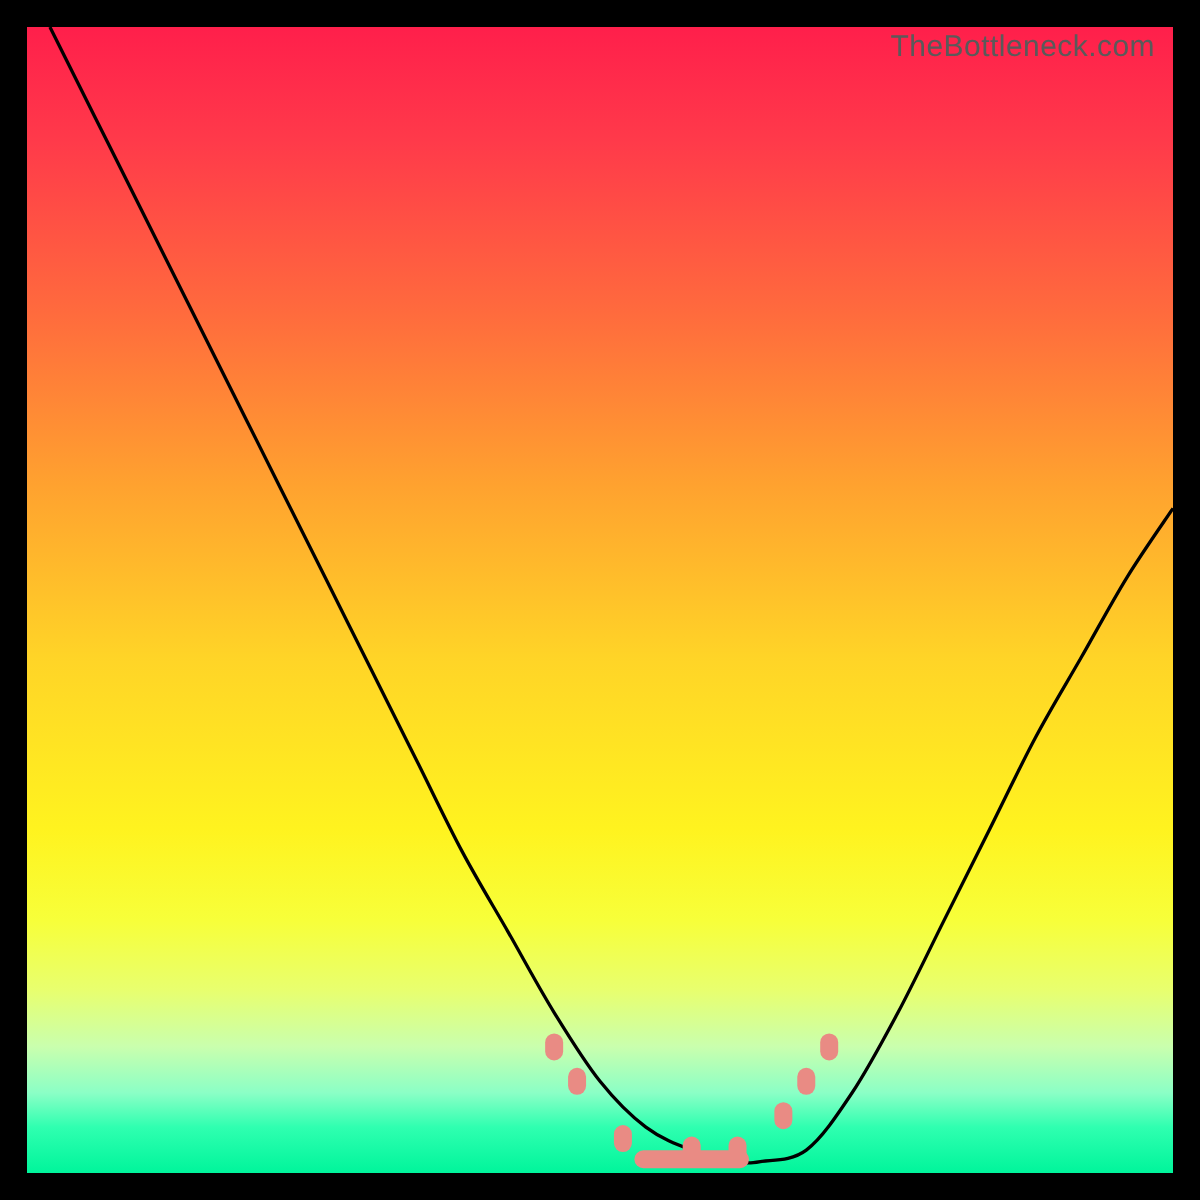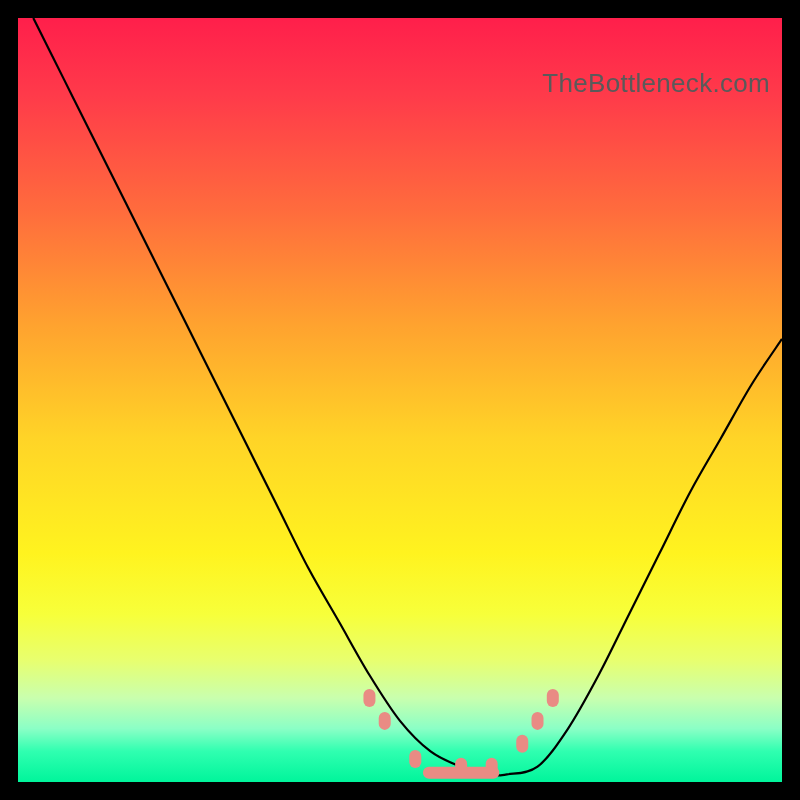--- a/index.html
+++ b/index.html
@@ -37,27 +37,26 @@
       #8bffc6 93%,
       #2fffb0 96%,
       #00f59b 100%
     );
     overflow: hidden;
   }
   .watermark {
     position: absolute;
     top: 2px;
     right: 12px;
-    font-size: 26px;
+    font-size: 20px;
     font-weight: 400;
     color: #5a5a5a;
     letter-spacing: 0.3px;
     user-select: none;
     z-index: 3;
-    margin-top: 48px;
   }
   svg.curve {
     position: absolute;
     left: 0;
     top: 0;
     width: 764px;
     height: 764px;
     z-index: 2;
   }
 </style>

